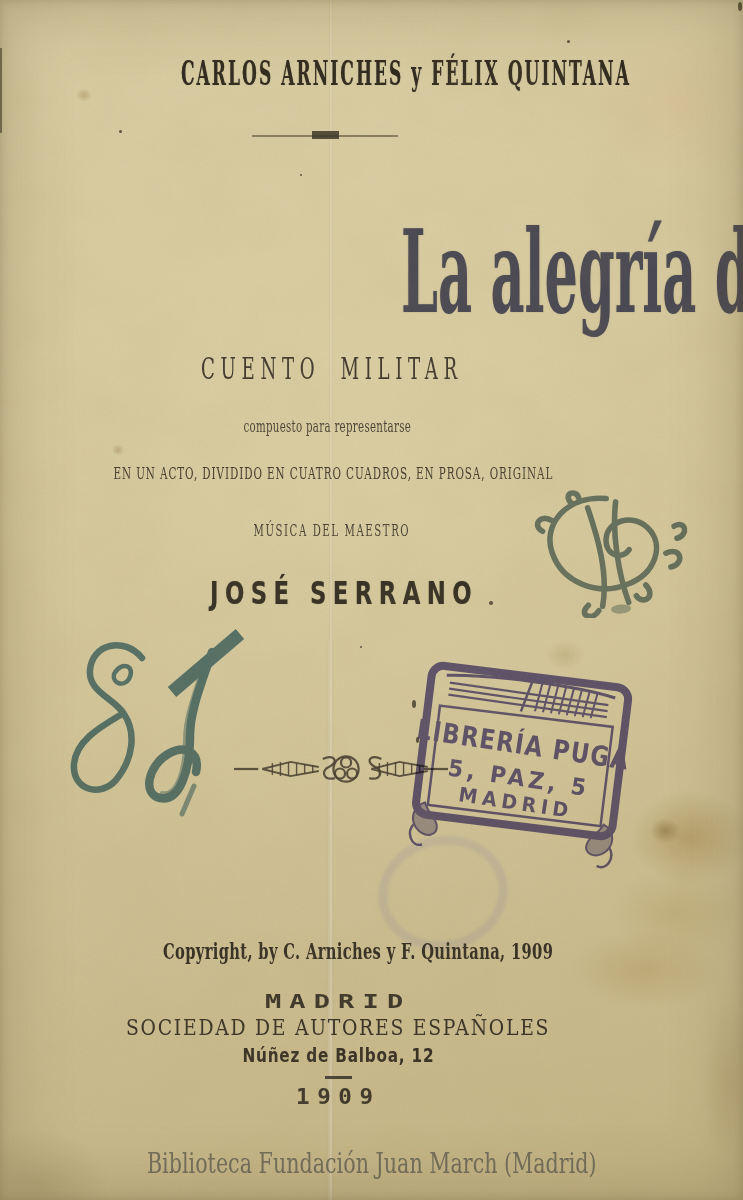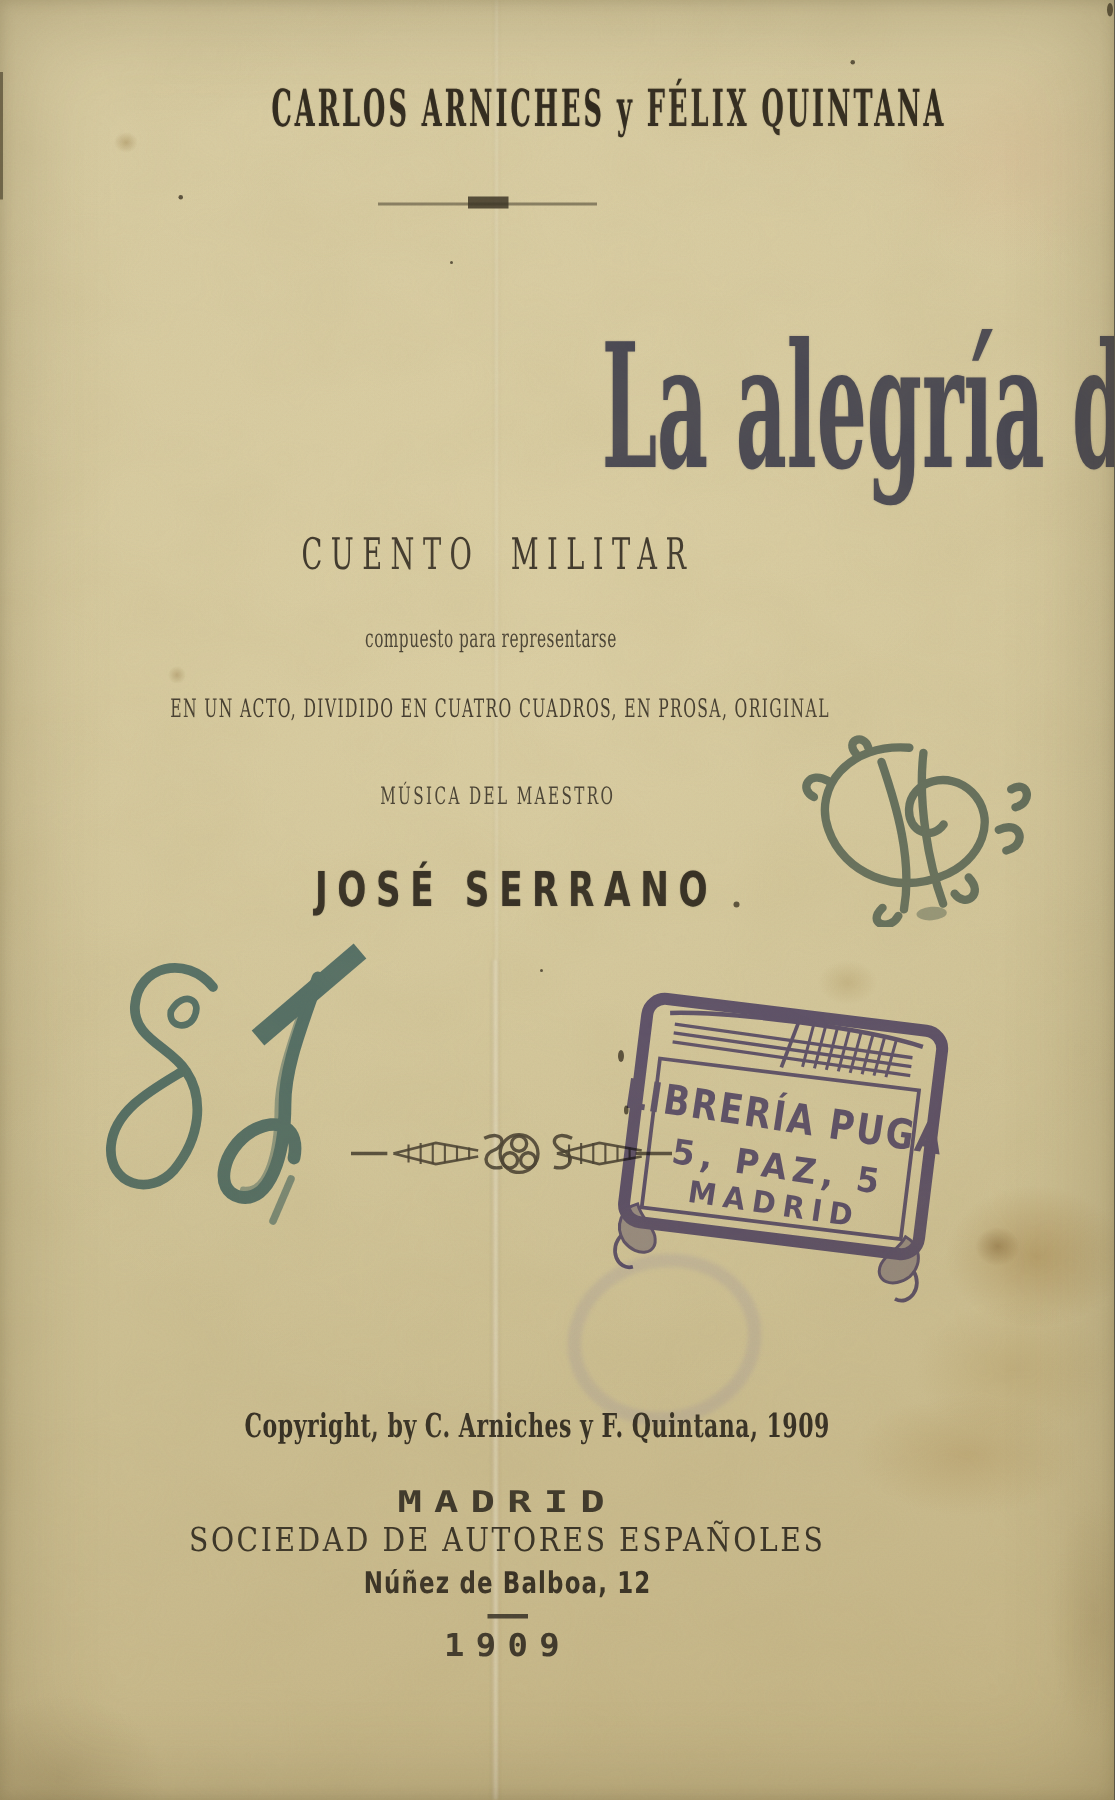--- a/index.html
+++ b/index.html
@@ -184,20 +184,23 @@
     <span class="fit" style="transform: scaleX(0.854839);">SOCIEDAD DE AUTORES ESPAÑOLES</span>
   </div>
   <div class="line address" style="transform:translateX(-33px);">
     <span class="fit" style="transform: scaleX(0.76494);">Núñez de Balboa, 12</span>
   </div>
   <div class="rule2"></div>
   <div class="line year" style="transform:translateX(-33px);">
     <span class="fit" style="transform: scaleX(1.07595);">1909</span>
   </div>
 
+  <div class="line watermark">
+    <span class="fit" style="transform: scaleX(0.737705);">Biblioteca Fundación Juan March (Madrid)</span>
+  </div>
 
   <svg class="noise" width="743" height="1200">
     <filter id="grain">
         <feTurbulence type="fractalNoise" baseFrequency="0.9" numOctaves="2" stitchTiles="stitch"></feTurbulence>
       <feColorMatrix type="matrix" values="0 0 0 0 0.22  0 0 0 0 0.18  0 0 0 0 0.10  0 0 0 0.5 0"></feColorMatrix>
       </filter>
     <filter id="blotch">
         <feTurbulence type="fractalNoise" baseFrequency="0.012 0.016" numOctaves="3" seed="7"></feTurbulence>
       <feColorMatrix type="matrix" values="0 0 0 0 0.45  0 0 0 0 0.36  0 0 0 0 0.16  0 0 0 0.7 -0.25"></feColorMatrix>
       </filter>

